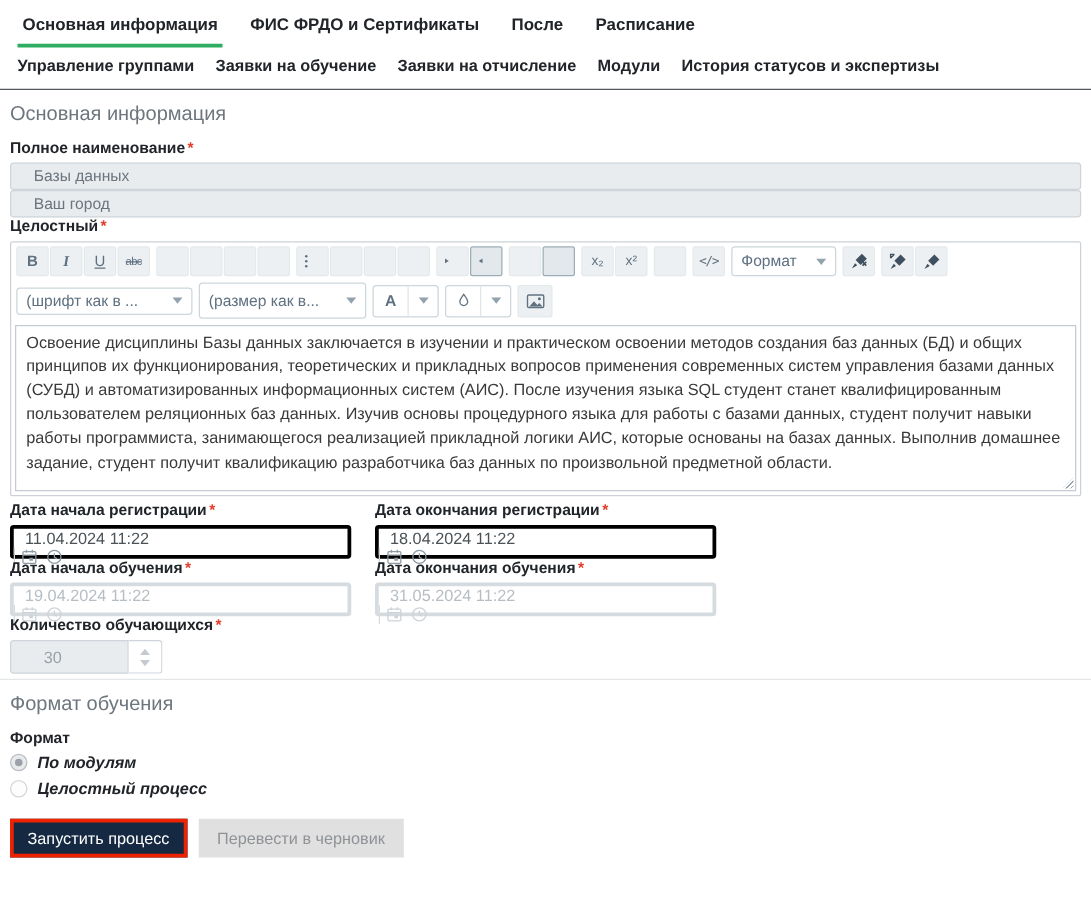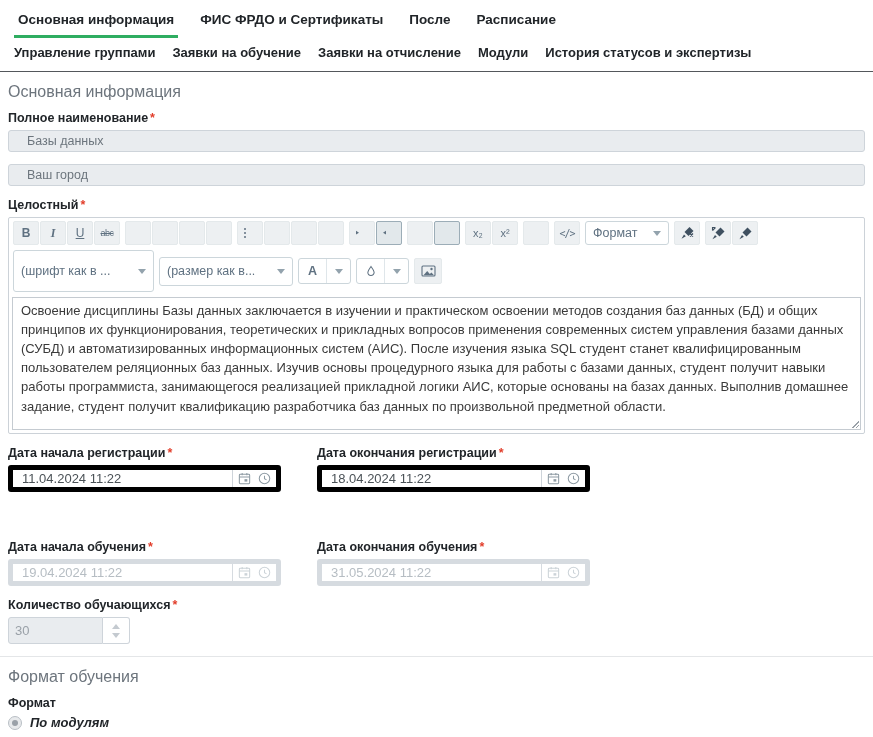--- a/index.html
+++ b/index.html
@@ -16,21 +16,21 @@
   .tab1 { font-weight:700; font-size:13.5px; padding:2px 4px 8px 4px; color:#212529; cursor:pointer; white-space:nowrap; }
   .tab1.active { border-bottom:3px solid #2fad61; }
   .tabs-secondary { display:flex; gap:17px; padding:7px 6px 11px 6px; }
   .tab2 { font-weight:700; font-size:13px; color:#212529; cursor:pointer; white-space:nowrap; }
   .divider-dark { border-bottom:1px solid #54575b; width:873px; }
   .divider-light { border-top:1px solid #e4e6e8; width:873px; margin-top:4px; }
 
   .section-title { font-size:16px; font-weight:400; color:#6d757d; margin:11px 0 10px 0; }
 
   
-  .field { margin-bottom:12px; }
+  .field { }
   .form-label { display:block; font-size:12.5px; font-weight:700; margin-bottom:5px; color:#212529; }
   .req { color:#e23e2b; margin-left:2px; }
   .text-input {
     width:100%; height:22px; background:#e9ecef; border:1px solid #ced4da; border-radius:3px;
     padding:1px 18px; font-size:12.5px; color:#6c757d; font-family:"Liberation Sans",sans-serif;
   }
 
   
   .editor { border:1px solid #ccd2d8; border-radius:2px; }
   .toolbar-row { display:flex; align-items:center; gap:5px; padding:3px 4px 2px 4px; }
@@ -48,52 +48,52 @@
   .tb-strike { text-decoration:line-through; font-size:9px; letter-spacing:-0.5px; }
   .tb-subsup { font-size:11px; }
   .tb-code { font-size:10px; letter-spacing:-1px; font-family:"DejaVu Sans Mono",monospace; }
   .dd {
     background:#fff; border:1px solid #ccd6db; border-radius:3px; height:24px;
     display:flex; align-items:center; justify-content:space-between; padding:0 7px;
     color:#5f7181; font-size:12.5px; cursor:pointer; white-space:nowrap; overflow:hidden;
   }
   .dd-arrow { width:0; height:0; border-left:4px solid transparent; border-right:4px solid transparent; border-top:5px solid #93a3ad; margin-left:6px; flex:none; }
   .dd.format { width:84px; }
-  .dd.font { width:141px; height:42px; }
+  .dd.font { width:141px; height:22px; }
   .dd.size { width:134px; height:29px; }
   .split { display:flex; border:1px solid #ccd6db; border-radius:3px; overflow:hidden; height:26px; background:#fff; }
   .split .main { width:27px; display:flex; align-items:center; justify-content:center; color:#5f7181; font-size:12.5px; font-weight:600; cursor:pointer; }
   .split .arr { width:24px; border-left:1px solid #dfe6ea; display:flex; align-items:center; justify-content:center; cursor:pointer; }
   .img-btn { width:28px; height:26px; }
   .editor-content {
     margin:3px; border:1px solid #c5cbd1; height:133px; padding:3px 8px;
     font-size:13px; line-height:1.47; color:#3a3a3a; position:relative; overflow:hidden;
   }
   .resize-grip {
     position:absolute; right:1px; bottom:1px; width:9px; height:9px;
     clip-path:polygon(100% 0,100% 100%,0 100%);
     background:repeating-linear-gradient(-45deg,#ffffff 0 1.5px,#9aa1a8 1.5px 2.5px);
   }
 
   
-  .date-grid { display:grid; grid-template-columns:273px 273px; column-gap:19px; margin-top:4px;gap:36px; }
-  .date-group { display:flex; border:5px solid #000000; border-radius:3px; height:27px; background:#fff; }
+  .date-grid { display:grid; grid-template-columns:273px 273px; column-gap:19px; margin-top:4px; }
+  .date-group { display:flex; border:3px solid #000000; border-radius:3px; height:27px; background:#fff;flex-direction:column; }
   .date-value { flex:1; padding:0 9px; display:flex; align-items:center; font-size:13px; color:#4b5257; }
   .date-icons { width:44px; border-left:1px solid #ced4da; display:flex; align-items:center; justify-content:center; gap:5px; }
   .date-group svg { stroke:#8d9aa3; }
   .date-group.disabled .date-value { color:#b6bdc3; }
   .date-group.disabled { border-color:#d6dbe0; }
   .date-group.disabled .date-icons { border-left-color:#d6dbe0; }
   .date-group.disabled svg { stroke:#ccd3d8; }
 
   
   .qty-group { display:flex; }
   .qty-input {
     width:95px; height:27px; background:#e9ecef; border:1px solid #ced4da;
-    border-radius:3px 0 0 3px; color:#9aa1a8; font-size:13px; padding:0 6px;
+    border-radius:3px 0 0 3px; color:#9aa1a8; font-size:13px; padding:0 26px;
     font-family:"Liberation Sans",sans-serif;
   }
   .qty-spinner {
     width:27px; height:27px; border:1px solid #ced4da; border-left:none; border-radius:0 3px 3px 0;
     display:flex; flex-direction:column; align-items:center; justify-content:center; gap:4px; background:#fff; cursor:pointer;
   }
   .tri-up { width:0; height:0; border-left:4px solid transparent; border-right:4px solid transparent; border-bottom:5px solid #c4cad0; }
   .tri-down { width:0; height:0; border-left:4px solid transparent; border-right:4px solid transparent; border-top:5px solid #c4cad0; }
 
   

